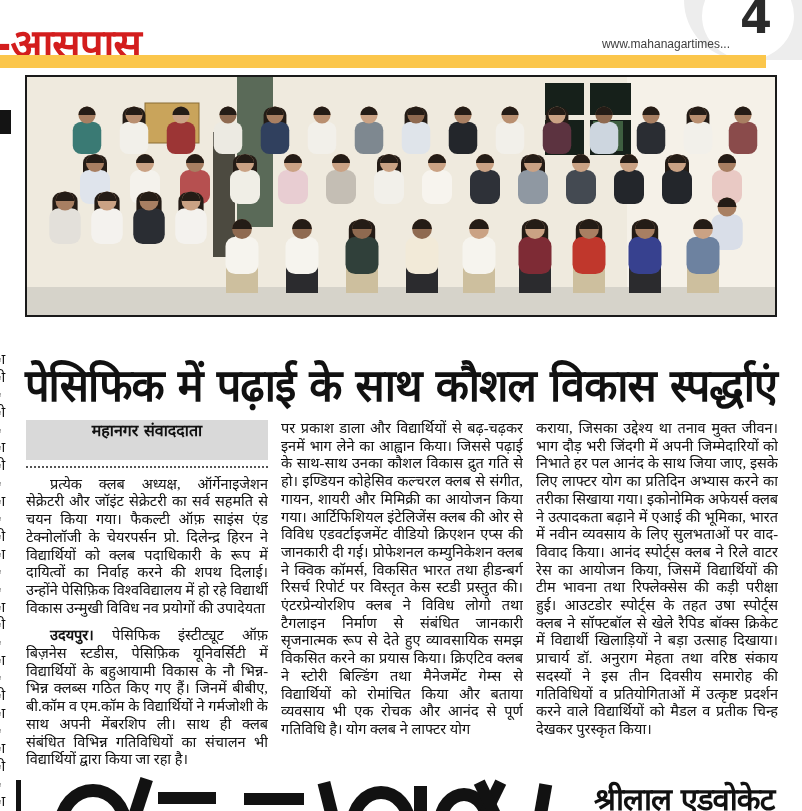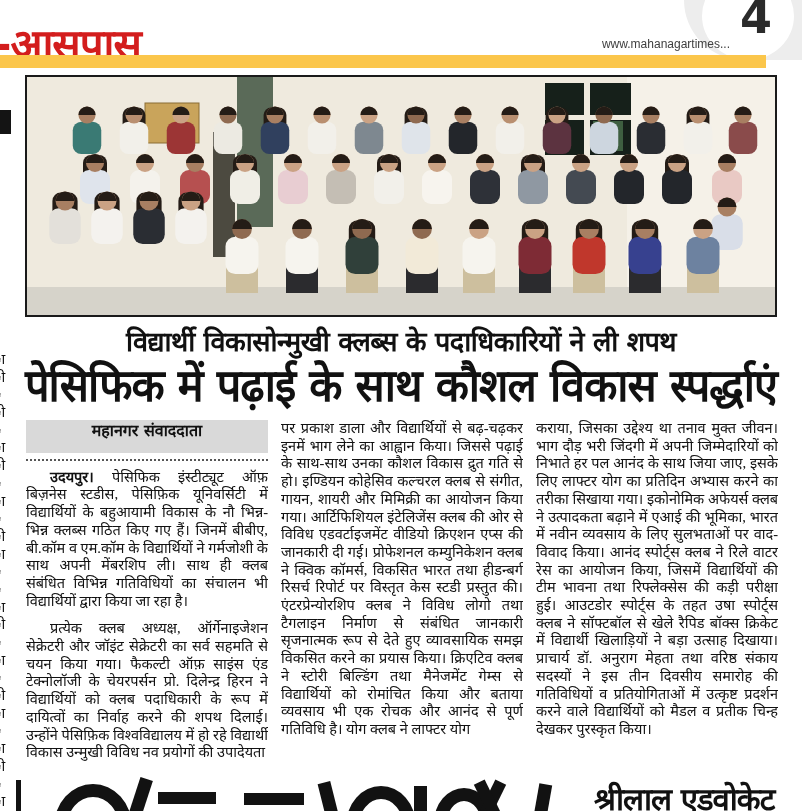--- a/index.html
+++ b/index.html
@@ -27,21 +27,21 @@
   .kicker{position:absolute;left:0;top:322px;width:802px;text-align:center;font-size:27px;
           font-weight:700;font-family:"DejaVu Sans",sans-serif;letter-spacing:-0.5px;}
   .headline{position:absolute;left:0;top:353px;width:802px;text-align:center;font-size:45px;
           font-weight:800;font-family:"DejaVu Sans",sans-serif;transform:scaleX(0.96);
           transform-origin:center;letter-spacing:-1px;white-space:nowrap;}
 
   
   .columns{position:absolute;left:26px;top:420px;width:752px;height:358px;display:flex;gap:13px;}
   .col{flex:1 1 0;font-size:14.5px;line-height:17.7px;text-align:justify;overflow:hidden;}
   .byline-bar{background:#d9d9d9;text-align:center;font-weight:700;font-size:16px;
-          font-family:"DejaVu Sans",sans-serif;padding:2px 0 13px;margin-bottom:2px;}
+          font-family:"DejaVu Sans",sans-serif;padding:2px 0 20px;margin-bottom:2px;}
   .dotline{border-bottom:2px dotted #555;height:4px;margin-bottom:8px;}
   .col p{margin:0 0 10px 0;}
   .col p.indent{text-indent:24px;}
   .dateline{font-weight:700;}
 
   
   .cutoff{position:absolute;left:16px;top:776px;width:802px;height:35px;overflow:hidden;}
   .cutoff .shape{position:absolute;background:#121212;}
   .arc{position:absolute;border:13px solid #121212;border-radius:50%;background:transparent !important;}
   .cutoff-text{position:absolute;left:578px;top:1px;width:210px;font-size:31px;font-weight:800;
@@ -317,30 +317,29 @@
         </g>
         <rect x="660" y="190" width="32" height="26" fill="#cdbf9e"></rect>
         <g>
           <rect x="659.5" y="159.7" width="33" height="37.400000000000006" rx="9.9" fill="#6d82a0"></rect>
           <circle cx="676" cy="152" r="9.9" fill="#caa284"></circle>
           <path d="M 666.1 152 A 9.9 9.9 0 0 1 685.9 152 Z" fill="#241c16"></path>
         </g>
       </svg>
   </div>
 
-  <div class="kicker">विद्यार्थी विकासोन्मुखी क्लब्स के पदाधिकारियों ने ली शपथ</div>
   <div class="headline">पेसिफिक में पढ़ाई के साथ कौशल विकास स्पर्द्धाएं</div>
 
   <div class="columns">
     <div class="col">
       <div class="byline-bar">महानगर संवाददाता</div>
       <div class="dotline"></div>
+      <p class="indent">प्रत्येक क्लब अध्यक्ष, ऑर्गेनाइजेशन सेक्रेटरी और जॉइंट सेक्रेटरी का सर्व सहमति से चयन किया गया। फैकल्टी ऑफ़ साइंस एंड टेक्नोलॉजी के चेयरपर्सन प्रो. दिलेन्द्र हिरन ने विद्यार्थियों को क्लब पदाधिकारी के रूप में दायित्वों का निर्वाह करने की शपथ दिलाई। उन्होंने पेसिफ़िक विश्वविद्यालय में हो रहे विद्यार्थी विकास उन्मुखी विविध नव प्रयोगों की उपादेयता</p>
       <p class="indent"><span class="dateline">उदयपुर।</span>
          <span>पेसिफिक इंस्टीट्यूट ऑफ़ बिज़नेस स्टडीस, पेसिफ़िक यूनिवर्सिटी में विद्यार्थियों के बहुआयामी विकास के नौ भिन्न-भिन्न क्लब्स गठित किए गए हैं। जिनमें बीबीए, बी.कॉम व एम.कॉम के विद्यार्थियों ने गर्मजोशी के साथ अपनी मेंबरशिप ली। साथ ही क्लब संबंधित विभिन्न गतिविधियों का संचालन भी विद्यार्थियों द्वारा किया जा रहा है।</span></p>
-      <p class="indent">प्रत्येक क्लब अध्यक्ष, ऑर्गेनाइजेशन सेक्रेटरी और जॉइंट सेक्रेटरी का सर्व सहमति से चयन किया गया। फैकल्टी ऑफ़ साइंस एंड टेक्नोलॉजी के चेयरपर्सन प्रो. दिलेन्द्र हिरन ने विद्यार्थियों को क्लब पदाधिकारी के रूप में दायित्वों का निर्वाह करने की शपथ दिलाई। उन्होंने पेसिफ़िक विश्वविद्यालय में हो रहे विद्यार्थी विकास उन्मुखी विविध नव प्रयोगों की उपादेयता</p>
     </div>
     <div class="col">
       <p>पर प्रकाश डाला और विद्यार्थियों से बढ़-चढ़कर इनमें भाग लेने का आह्वान किया। जिससे पढ़ाई के साथ-साथ उनका कौशल विकास द्रुत गति से हो। इण्डियन कोहेसिव कल्चरल क्लब से संगीत, गायन, शायरी और मिमिक्री का आयोजन किया गया। आर्टिफिशियल इंटेलिजेंस क्लब की ओर से विविध एडवर्टाइजमेंट वीडियो क्रिएशन एप्स की जानकारी दी गई। प्रोफेशनल कम्युनिकेशन क्लब ने क्विक कॉमर्स, विकसित भारत तथा हीडन्बर्ग रिसर्च रिपोर्ट पर विस्तृत केस स्टडी प्रस्तुत की। एंटरप्रेन्योरशिप क्लब ने विविध लोगो तथा टैगलाइन निर्माण से संबंधित जानकारी सृजनात्मक रूप से देते हुए व्यावसायिक समझ विकसित करने का प्रयास किया। क्रिएटिव क्लब ने स्टोरी बिल्डिंग तथा मैनेजमेंट गेम्स से विद्यार्थियों को रोमांचित किया और बताया व्यवसाय भी एक रोचक और आनंद से पूर्ण गतिविधि है। योग क्लब ने लाफ्टर योग</p>
     </div>
     <div class="col">
       <p>कराया, जिसका उद्देश्य था तनाव मुक्त जीवन। भाग दौड़ भरी जिंदगी में अपनी जिम्मेदारियों को निभाते हर पल आनंद के साथ जिया जाए, इसके लिए लाफ्टर योग का प्रतिदिन अभ्यास करने का तरीका सिखाया गया। इकोनोमिक अफेयर्स क्लब ने उत्पादकता बढ़ाने में एआई की भूमिका, भारत में नवीन व्यवसाय के लिए सुलभताओं पर वाद-विवाद किया।  आनंद स्पोर्ट्स क्लब ने रिले वाटर रेस का आयोजन किया, जिसमें विद्यार्थियों की टीम भावना तथा रिफ्लेक्सेस की कड़ी परीक्षा हुई। आउटडोर स्पोर्ट्स के तहत उषा स्पोर्ट्स क्लब ने सॉफ्टबॉल से खेले रैपिड बॉक्स क्रिकेट में विद्यार्थी खिलाड़ियों ने बड़ा उत्साह दिखाया। प्राचार्य डॉ. अनुराग मेहता तथा वरिष्ठ संकाय सदस्यों ने इस तीन दिवसीय समारोह की गतिविधियों व प्रतियोगिताओं में उत्कृष्ट प्रदर्शन करने वाले विद्यार्थियों को मैडल व प्रतीक चिन्ह देखकर पुरस्कृत किया।</p>
     </div>
   </div>
 
   <div class="edge-frags">

